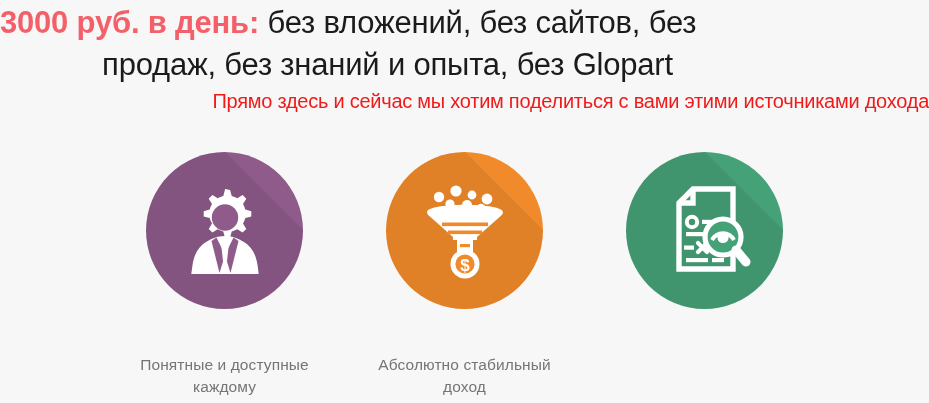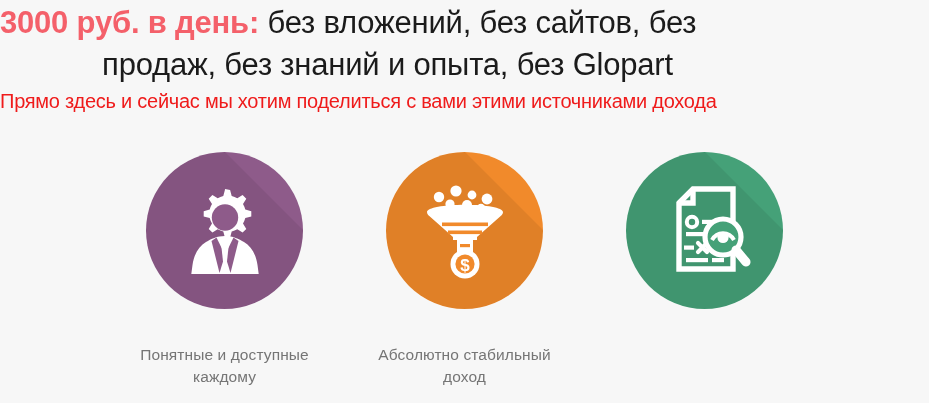--- a/index.html
+++ b/index.html
@@ -56,21 +56,21 @@
     font-weight: 400;
     white-space: nowrap;
   }
 
   
   .subtitle {
     position: absolute;
     top: 88px;
     left: 0;
     width: 929px;
-    text-align: left;
+    text-align: right;
     font-size: 20px;
     line-height: 26px;
     color: #ef1b1b;
     font-weight: 400;
     letter-spacing: -0.25px;
     white-space: nowrap;
   }
 
   
   .features {
@@ -118,21 +118,21 @@
     background: rgba(0,0,0,0.07);
     transform: rotate(45deg);
     transform-origin: top left;
   }
   .circle svg {
     position: relative;
     z-index: 2;
   }
 
   .caption {
-    margin-top: 35px;
+    margin-top: 45px;
     text-align: center;
     font-size: 15.5px;
     line-height: 22px;
     color: #757575;
     font-weight: 400;
     max-width: 210px;
     letter-spacing: 0.1px;
   }
 </style>
 </head>

